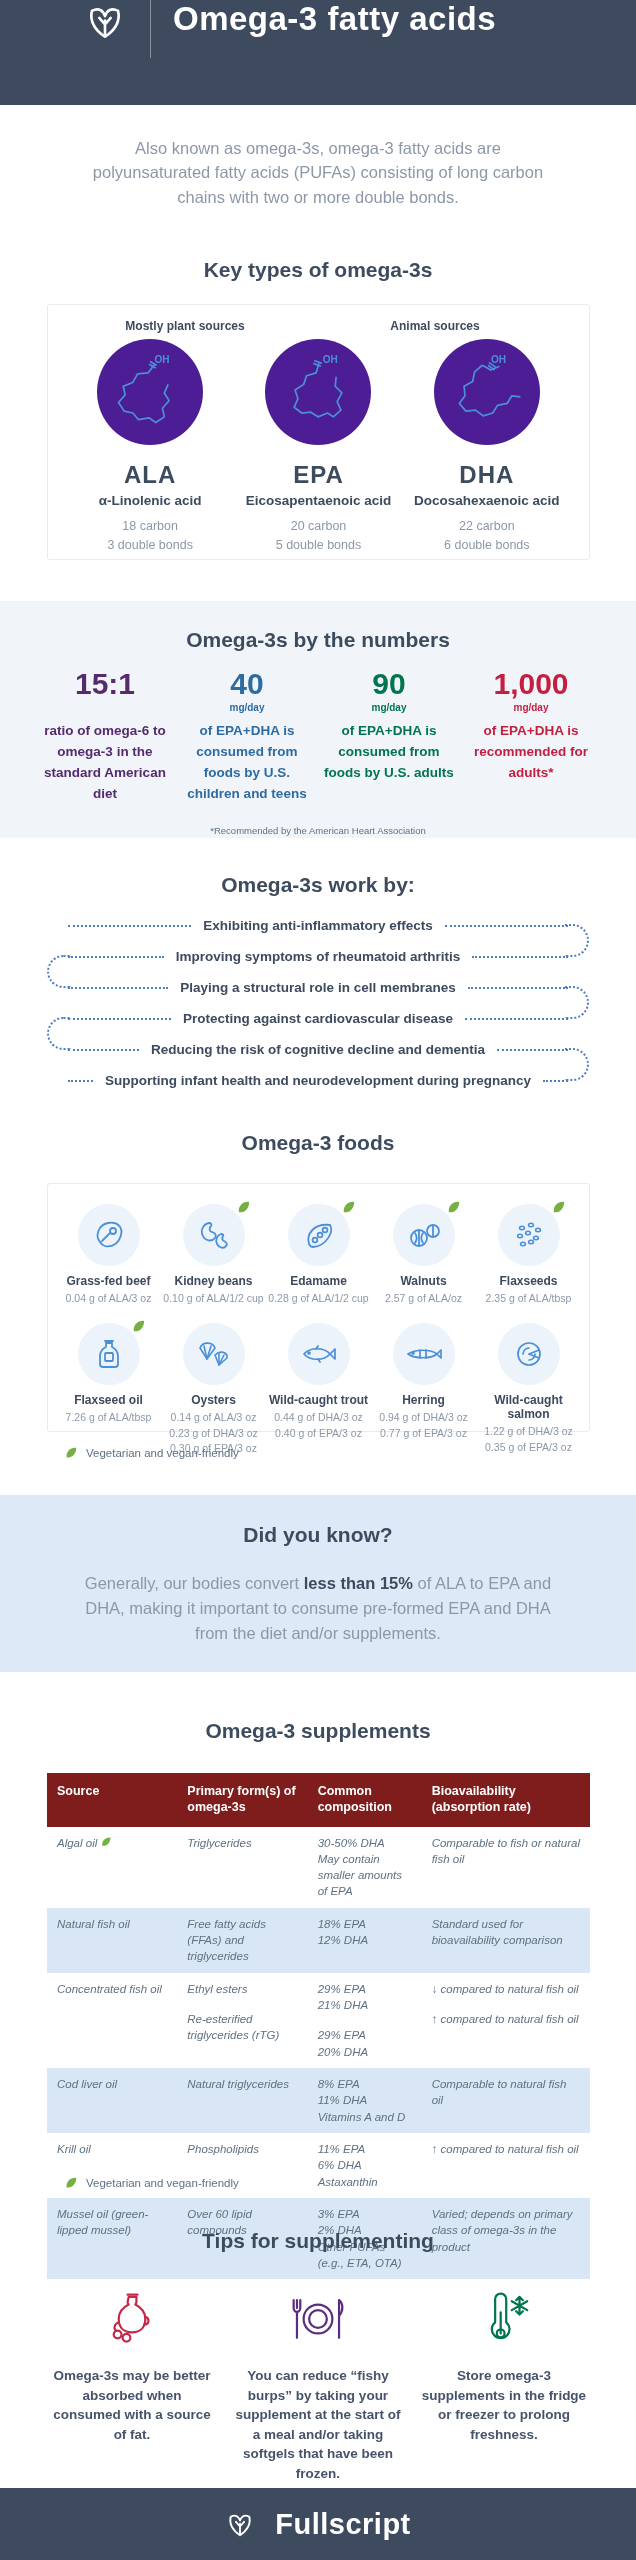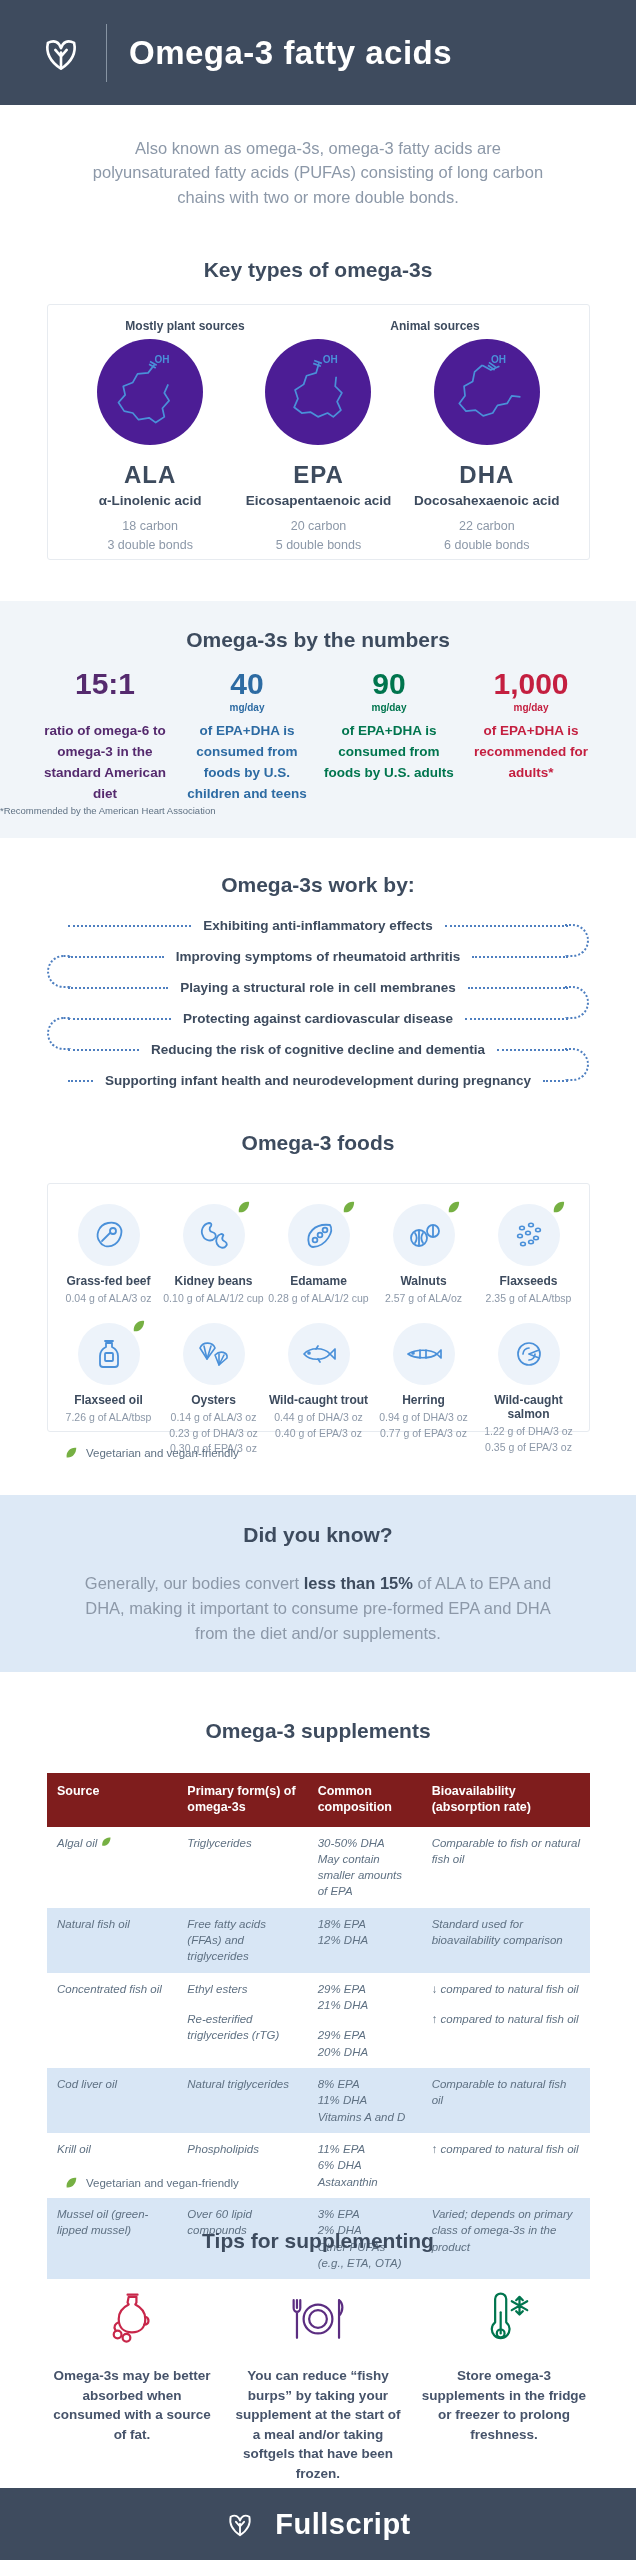--- a/index.html
+++ b/index.html
@@ -3,21 +3,21 @@
 <meta charset="utf-8">
 <style>
   * { margin:0; padding:0; box-sizing:border-box; }
   html,body { background:#ffffff; }
   body { font-family:"Liberation Sans","DejaVu Sans",sans-serif; }
   #page { position:relative; width:636px; height:2560px; margin:0 auto; background:#ffffff; overflow:hidden; }
 
   .abs { position:absolute; left:0; right:0; }
 
   
-  .header { top:0; height:105px; background:#3e4b5e; display:flex; align-items:center; padding-left:40px; }
+  .header { top:0; height:105px; background:#3e4b5e; display:flex; align-items:flex-start; padding-left:84px; }
   .header .logo { width:42px; height:42px; flex:0 0 auto; }
   .header .divider { width:1px; height:58px; background:#8794a3; margin:0 22px 0 24px; }
   .header h1 { color:#ffffff; font-size:33px; font-weight:bold; letter-spacing:.5px; }
 
   
   .intro { top:136px; text-align:center; }
   .intro p { width:480px; margin:0 auto; color:#8c98a8; font-size:16.5px; line-height:1.48; }
 
   .h2 { text-align:center; color:#3d4b5e; font-size:21px; font-weight:bold; }
   .h2.kt { top:258px; } .h2.num-t { } .h2.wb { top:873px; } .h2.foods-h { top:1131px; }
@@ -42,21 +42,21 @@
   
   .numbers { top:601px; height:237px; background:#f1f5f9; }
   .numbers .h2 { position:relative; top:27px; }
   .stats { position:absolute; top:68px; left:0; right:0; display:flex; justify-content:center; }
   .stat { width:142px; text-align:center; padding:0 4px; }
   .stat .val { font-size:30px; font-weight:bold; line-height:1; }
   .stat .unit { font-size:10px; font-weight:bold; margin-top:3px; height:12px; }
   .stat .txt { margin-top:7px; font-size:13.5px; line-height:1.55; font-weight:600; }
   .stat.c-purple { color:#552a6e; } .stat.c-blue { color:#2d6ba3; }
   .stat.c-green { color:#00754e; } .stat.c-red { color:#c41f40; }
-  .footnote { position:absolute; top:204px; left:0; right:0; text-align:left; font-size:9.5px; color:#5f7183; }
+  .footnote { position:absolute; top:224px; left:0; right:0; text-align:center; font-size:9.5px; color:#5f7183; }
 
   
   .wb-list { top:910px; left:68px; width:500px; position:absolute; height:186px; }
   .wb-row { display:flex; align-items:center; height:31px; }
   .wb-line { flex:1; border-top:2px dotted #4e7fc0; }
   .wb-text { padding:0 12px; white-space:nowrap; font-size:13.5px; color:#3d4b5e; font-weight:600; }
   .arc { position:absolute; width:24px; height:33px; border:2px dotted #4e7fc0; }
   .arc.r { right:-21px; border-left:none; border-radius:0 17px 17px 0; }
   .arc.l { left:-21px; border-right:none; border-radius:17px 0 0 17px; }
   .arc.r1 { top:14px; } .arc.l1 { top:45px; } .arc.r2 { top:76px; }

